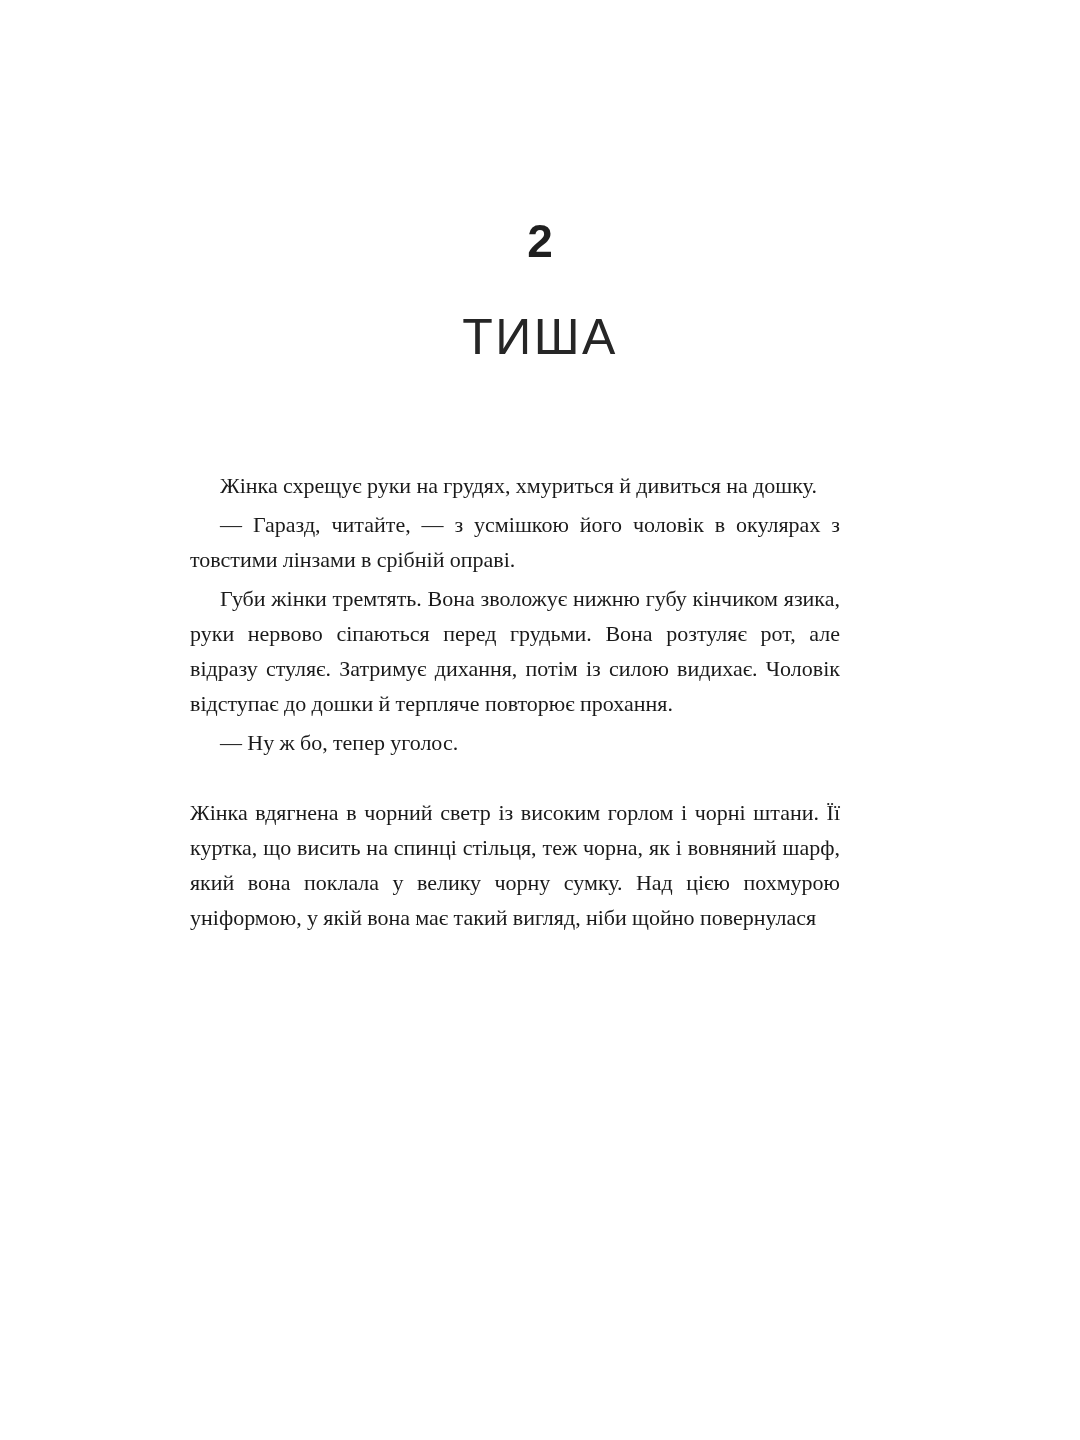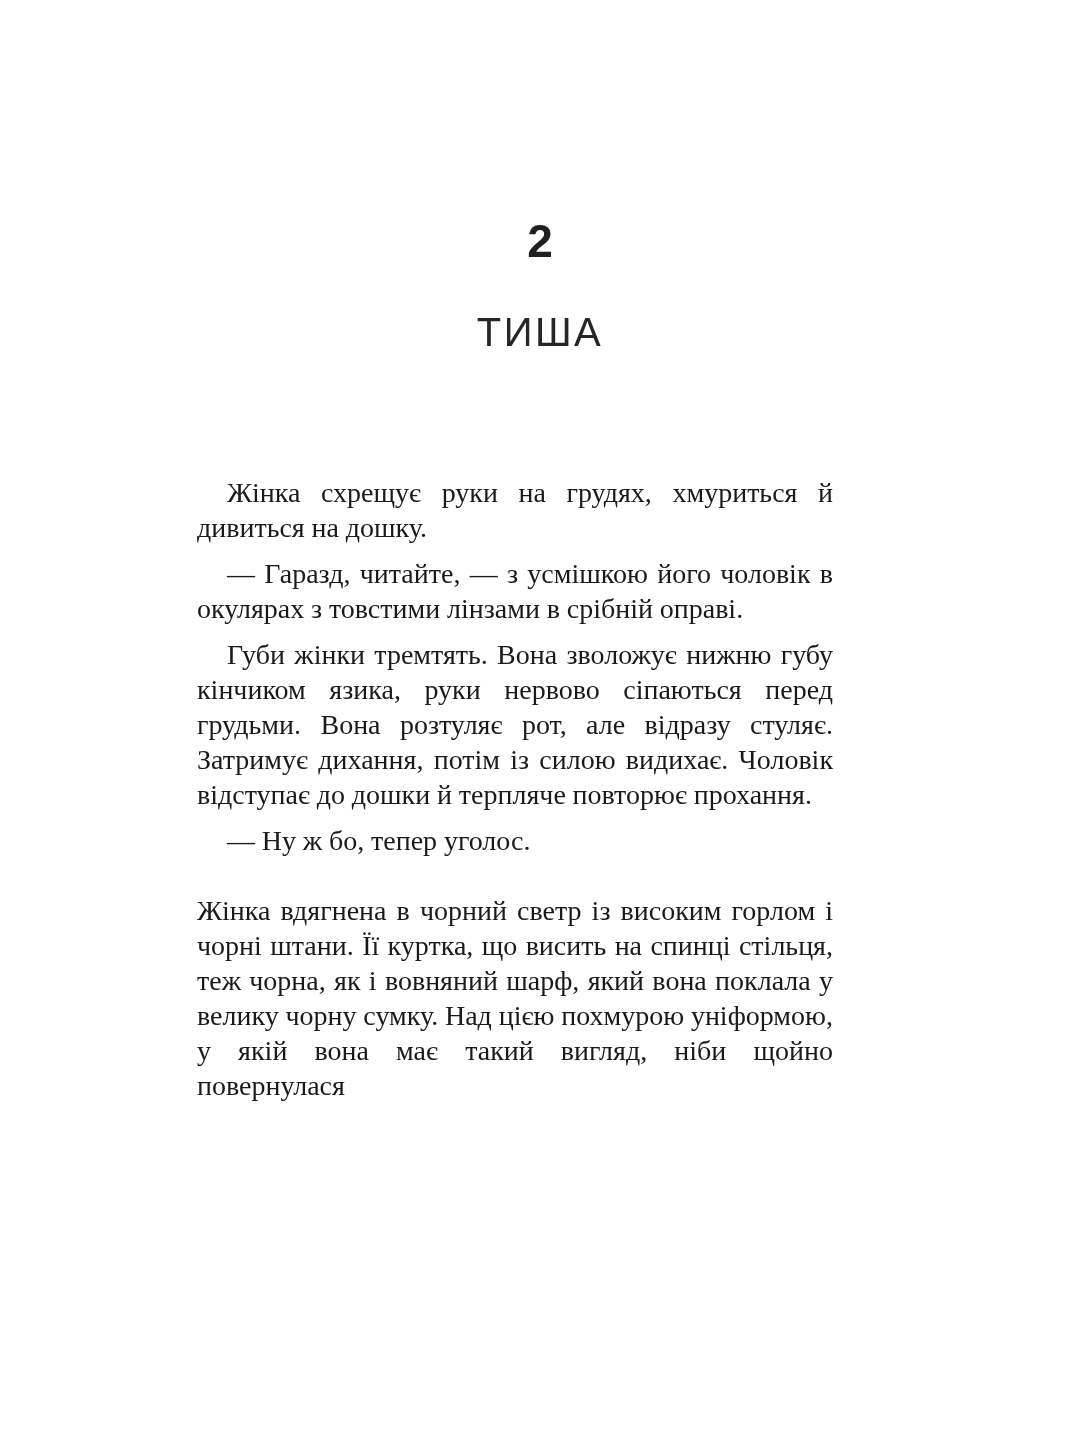--- a/index.html
+++ b/index.html
@@ -36,39 +36,39 @@
     font-size: 46px;
     line-height: 1;
     letter-spacing: 0px;
     color: #1f1f1f;
     margin: 0;
   }
 
   .chapter-title {
     font-family: "Liberation Sans", "DejaVu Sans", sans-serif;
     font-weight: 400;
-    font-size: 40px;
+    font-size: 50px;
     line-height: 1;
     letter-spacing: 2.5px;
     color: #262626;
     margin: 0;
     padding-top: 48px;
   }
 
   
   .text-column {
     position: absolute;
     left: 186px;
     top: 464px;
     width: 658px;
   }
 
   .para {
-    margin: 11px;
-    font-size: 28px;
+    margin: 4px;
+    font-size: 22px;
     line-height: 35px;
     text-align: justify;
     text-align-last: left;
     text-indent: 30px;
     hyphens: none;
     word-spacing: -0.2px;
   }
 
   .para.no-indent {
     text-indent: 0;

